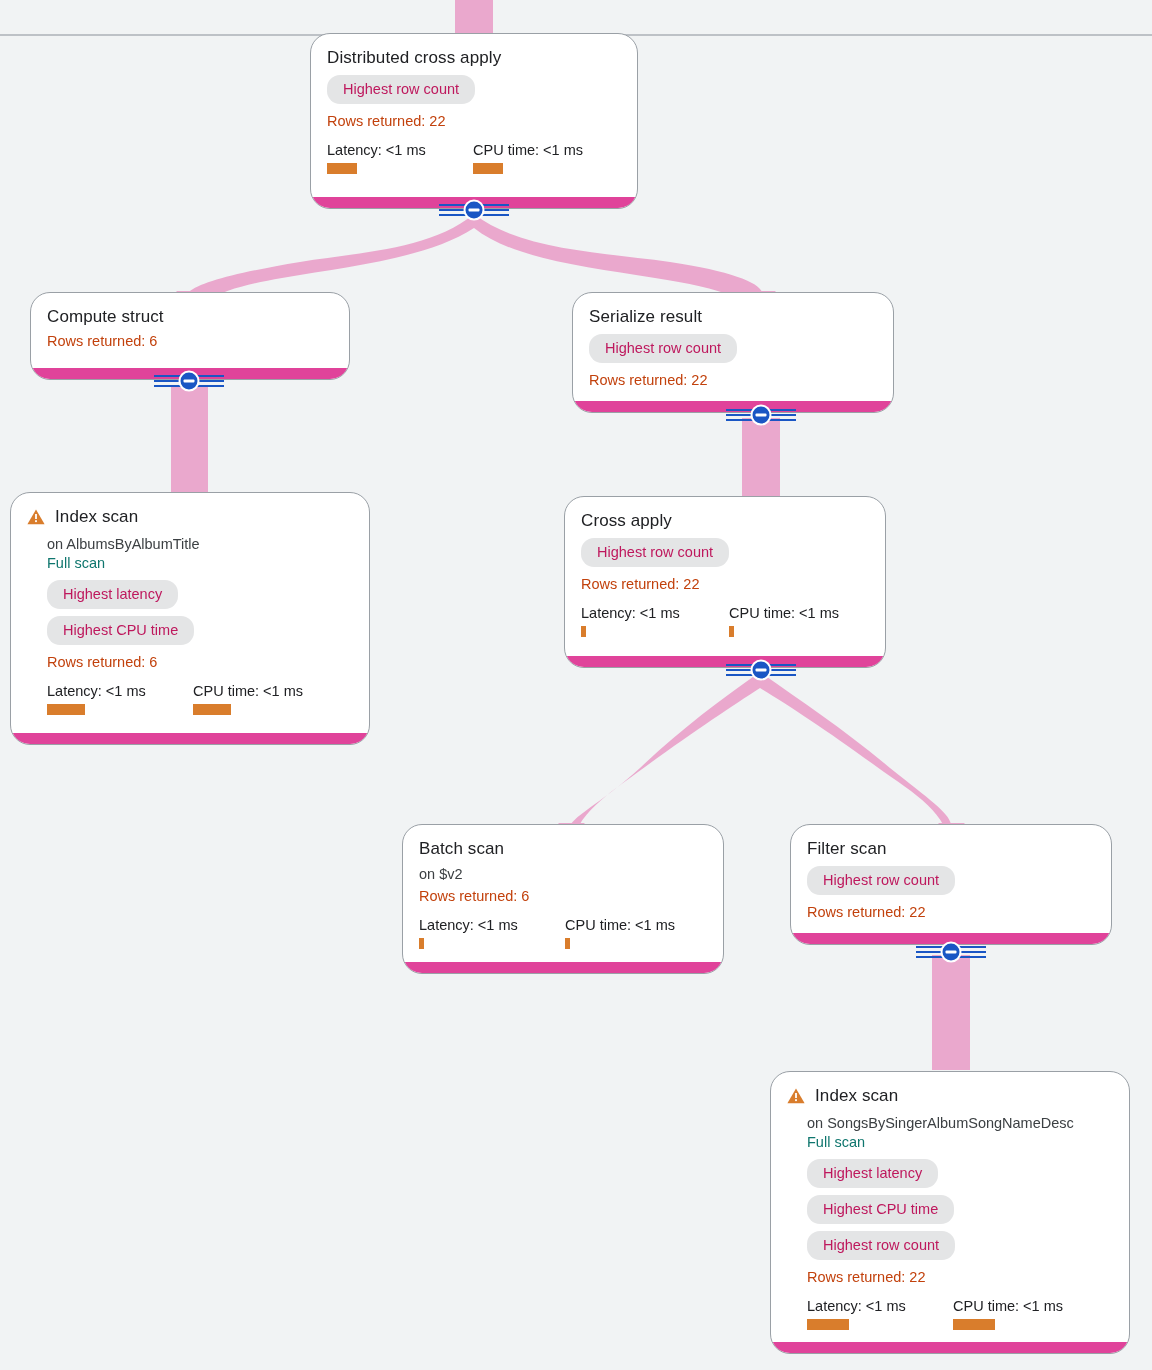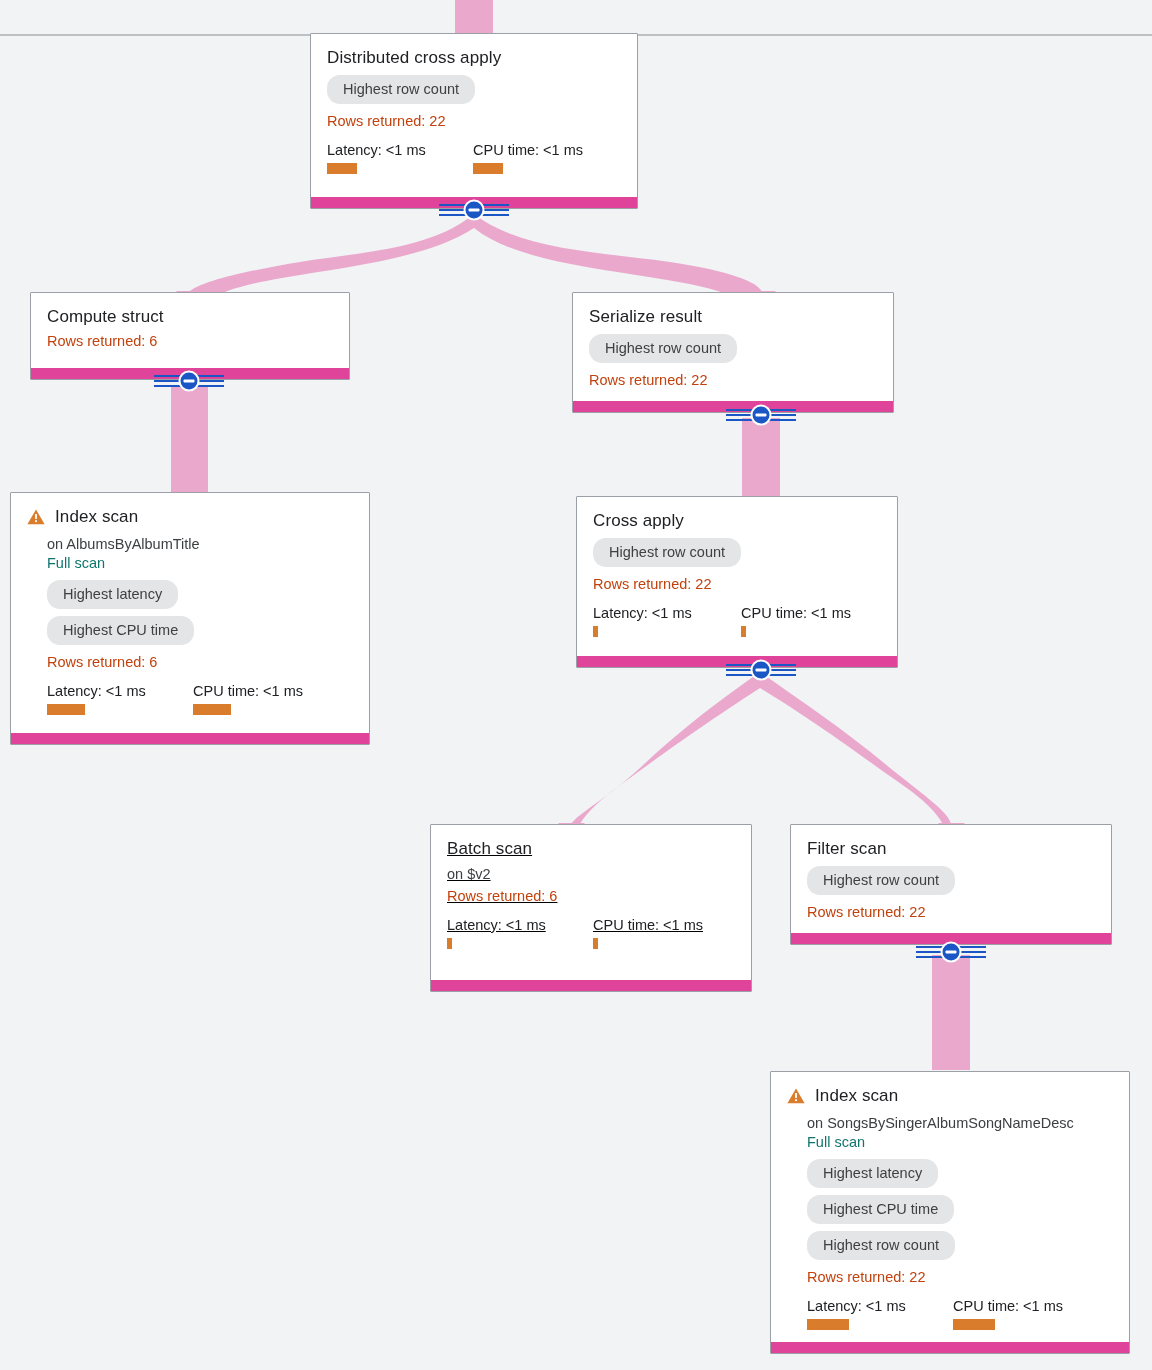--- a/index.html
+++ b/index.html
@@ -35,21 +35,21 @@
     background: #bdc1c6;
     z-index: 0;
   }
 
   
   .node {
     position: absolute;
     box-sizing: border-box;
     background: #ffffff;
     border: 1px solid #9aa0a6;
-    border-radius: 1px;
+    border-radius: 20px;
     z-index: 5;
     overflow: hidden;
     display: flex;
     flex-direction: column;
   }
   .node-body {
     padding: 13px 16px 10px 16px;
     flex: 1 1 auto;
   }
   .node-bar {
@@ -87,21 +87,21 @@
     color: #3c4043;
     margin-top: 6px;
   }
   .node-sub.muted {
     color: #0f766e;
     margin-top: 0;
   }
   .chip {
     display: inline-block;
     background: #e4e5e6;
-    color: #404040;
+    color: #be185d;
     font-size: 14.5px;
     line-height: 17px;
     padding: 6px 16px;
     border-radius: 13px;
     margin-top: 7px;
   }
   .chip-wrap { display: block; }
   .rows-line {
     font-size: 14.5px;
     line-height: 19px;
@@ -334,21 +334,21 @@
           <div class="metric">
             <span class="metric-label">CPU time: &lt;1 ms</span>
             <span class="metric-bar" style="width:38px;"></span>
           </div>
         </div>
       </div>
     </div>
     <div class="node-bar"></div>
   </div>
 
-  <div class="node" style="left:576px; top:496px; width:322px; height:172px;">
+  <div class="node" style="left:564px; top:496px; width:322px; height:172px;">
     <div class="node-body">
       <div class="node-title">Cross apply</div>
       <div class="chip-wrap">
         <span class="chip">Highest row count</span>
       </div>
       <div class="rows-line">Rows returned: 22</div>
       <div class="metrics">
         <div class="metric" style="width:148px;">
           <span class="metric-label">Latency: &lt;1 ms</span>
           <span class="metric-bar" style="width:5px;"></span>
@@ -365,21 +365,21 @@
     <div class="rails">
       <span class="rail r1"></span>
         <span class="rail r2"></span>
         <span class="rail r3"></span>
     </div>
     <div class="knob">
         <i></i>
       </div>
   </div>
 
-  <div class="node" style="left:430px; top:824px; width:322px; height:168px;text-decoration:underline;">
+  <div class="node" style="left:402px; top:824px; width:322px; height:150px;">
     <div class="node-body">
       <div class="node-title">Batch scan</div>
       <div class="node-sub" style="margin-top:6px;">on $v2</div>
       <div class="rows-line" style="margin-top:3px;">Rows returned: 6</div>
       <div class="metrics">
         <div class="metric" style="width:146px;">
           <span class="metric-label">Latency: &lt;1 ms</span>
           <span class="metric-bar" style="width:5px;"></span>
         </div>
         <div class="metric">

